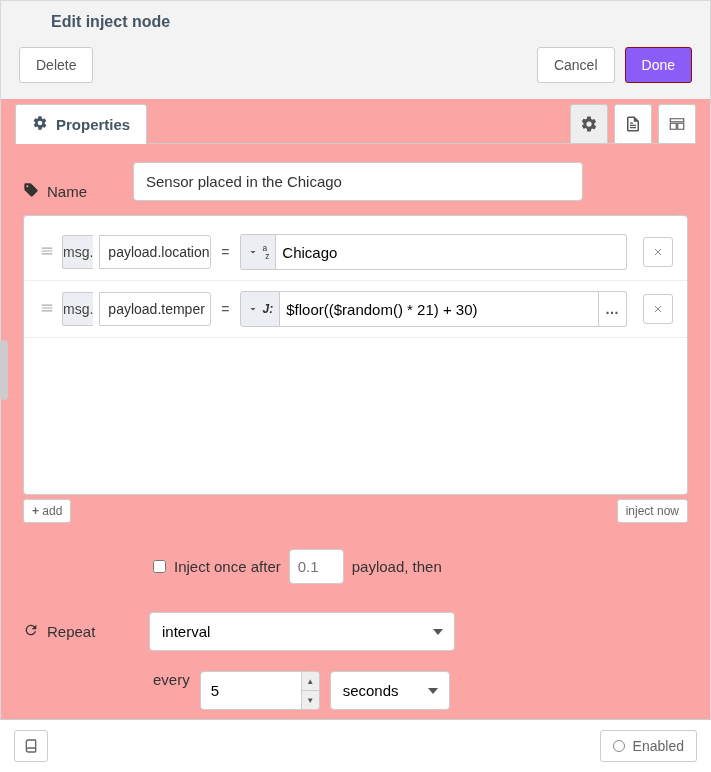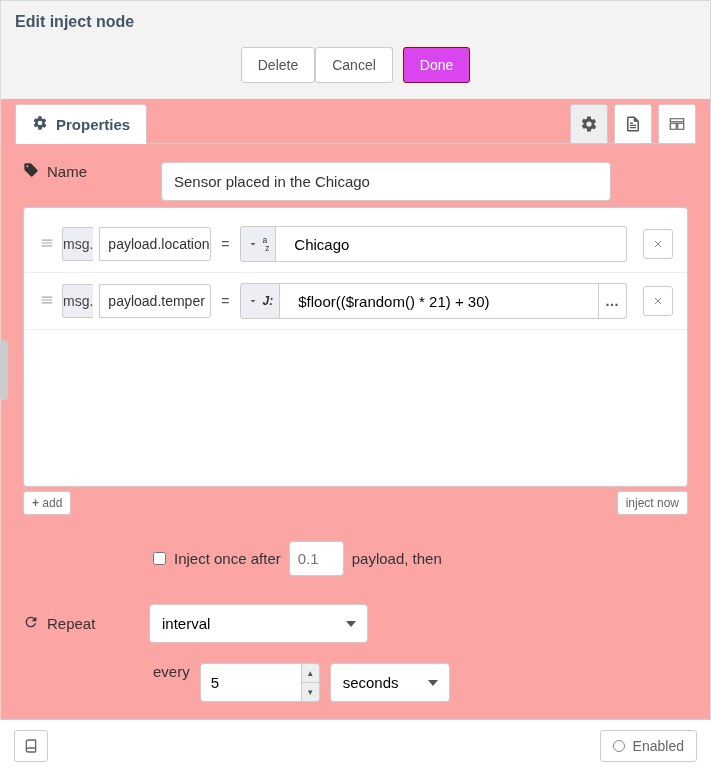--- a/index.html
+++ b/index.html
@@ -12,47 +12,48 @@
   height: 772px;
   overflow: hidden;
   position: relative;
 }
 .dialog {
   border: 1px solid #d9d9d9;
   background: #f3f3f3;
 }
 .header-bar {
   padding: 12px 14px 8px;
+  margin-left: 36px;
 }
 .header-title {
   font-size: 16px;
   font-weight: 700;
   color: #456;
 }
 .actions-row {
   display: flex;
-  justify-content: center;
+  justify-content: space-between;
   align-items: center;
   padding: 8px 18px 16px;
 }
 .right-actions {
   display: flex;
   gap: 10px;
 }
 .btn {
   border: 1px solid #ccc;
   background: #fff;
   color: #555;
   padding: 9px 16px;
   border-radius: 3px;
   font-size: 14px;
   cursor: pointer;
 }
 .btn-primary {
-  background: #d946ef;
+  background: #8b5cf6;
   border-color: #8f0f0f;
   color: #fff;
   font-weight: 500;
 }
 .content {
   background: #fca5a5;
   padding: 0 14px 10px;
 }
 .tabs-row {
   display: flex;
@@ -89,23 +90,23 @@
   margin-left: 6px;
   position: relative;
   top: 1px;
   cursor: pointer;
 }
 .tab-icon-btn.active { background: #eee; }
 .tab-icon-btn svg { width: 18px; height: 18px; fill: #555; }
 .form-area { padding: 18px 8px 8px; }
 .form-row {
   display: flex;
-  align-items: flex-start;
-  gap: 28px;
-  margin-bottom: 6px;
+  align-items: flex-end;
+  gap: 0;
+  margin-bottom: 14px;
 }
 .form-label {
   width: 110px;
   display: flex;
   align-items: center;
   gap: 8px;
   color: #333;
   font-size: 15px;
 }
 .form-label svg { width: 16px; height: 16px; fill: #333; }
@@ -163,21 +164,21 @@
   display: flex;
   align-items: center;
   gap: 4px;
   border-radius: 3px 0 0 3px;
   height: 36px;
 }
 .type-dd svg { width: 12px; height: 12px; fill: #555; }
 .val-input {
   border: 1px solid #ccc;
   border-left: none;
-  padding: 8px 18px;
+  padding: 8px 6px;
   font-size: 15px;
   flex: 1;
   border-radius: 0 3px 3px 0;
   height: 36px;
 }
 .val-wrap {
   flex: 1;
   display: flex;
   align-items: stretch;
   border-radius: 3px;
@@ -459,21 +460,21 @@
       <div class="repeat-row">
         <div class="form-label">
           <span>
             <svg viewBox="0 0 24 24">
                 <path d="M17.65 6.35A8 8 0 1 0 19.73 14h-2.08A6 6 0 1 1 12 6a5.9 5.9 0 0 1 4.22 1.78L13 11h7V4l-2.35 2.35z"></path>
               </svg>
           </span>
           <span>Repeat</span>
         </div>
         <span class="select-wrap">
-          <select class="select" style="width:219px;">
+          <select class="select" style="width:306px;">
             <option>interval</option>
           </select>
         </span>
       </div>
 
       <div class="interval-row">
         <span>every</span>
         <span class="num-wrap">
           <input class="num-input" value="5" style="">
           <span class="spin">

